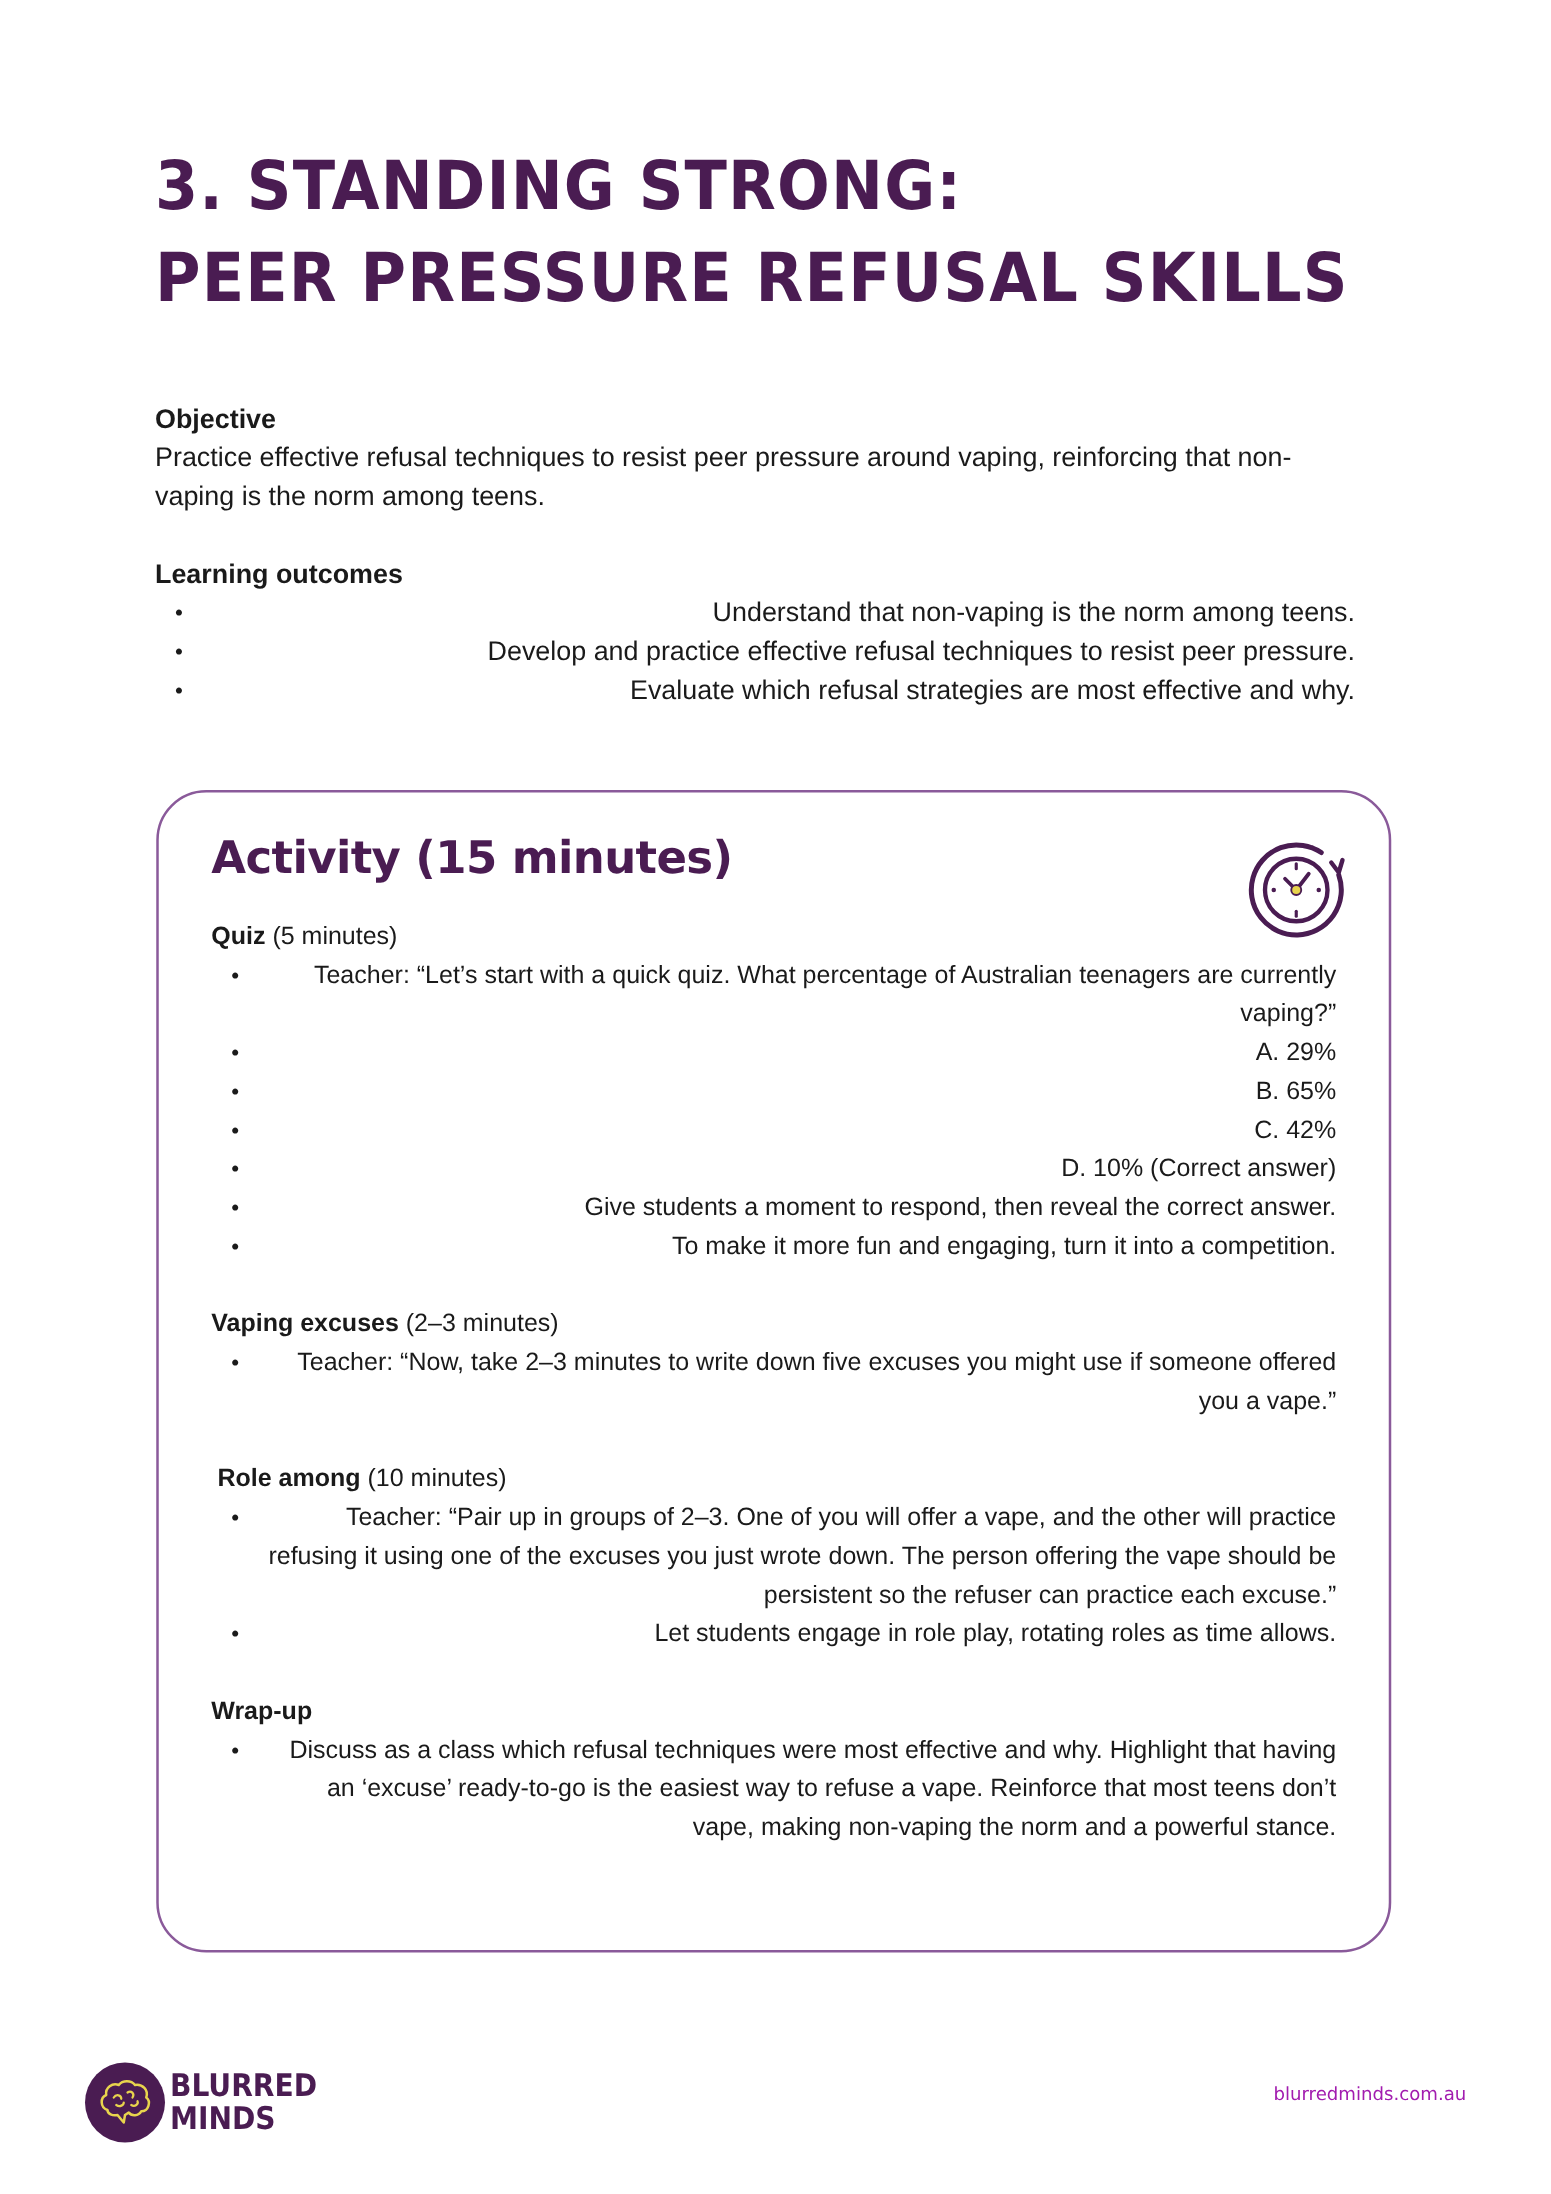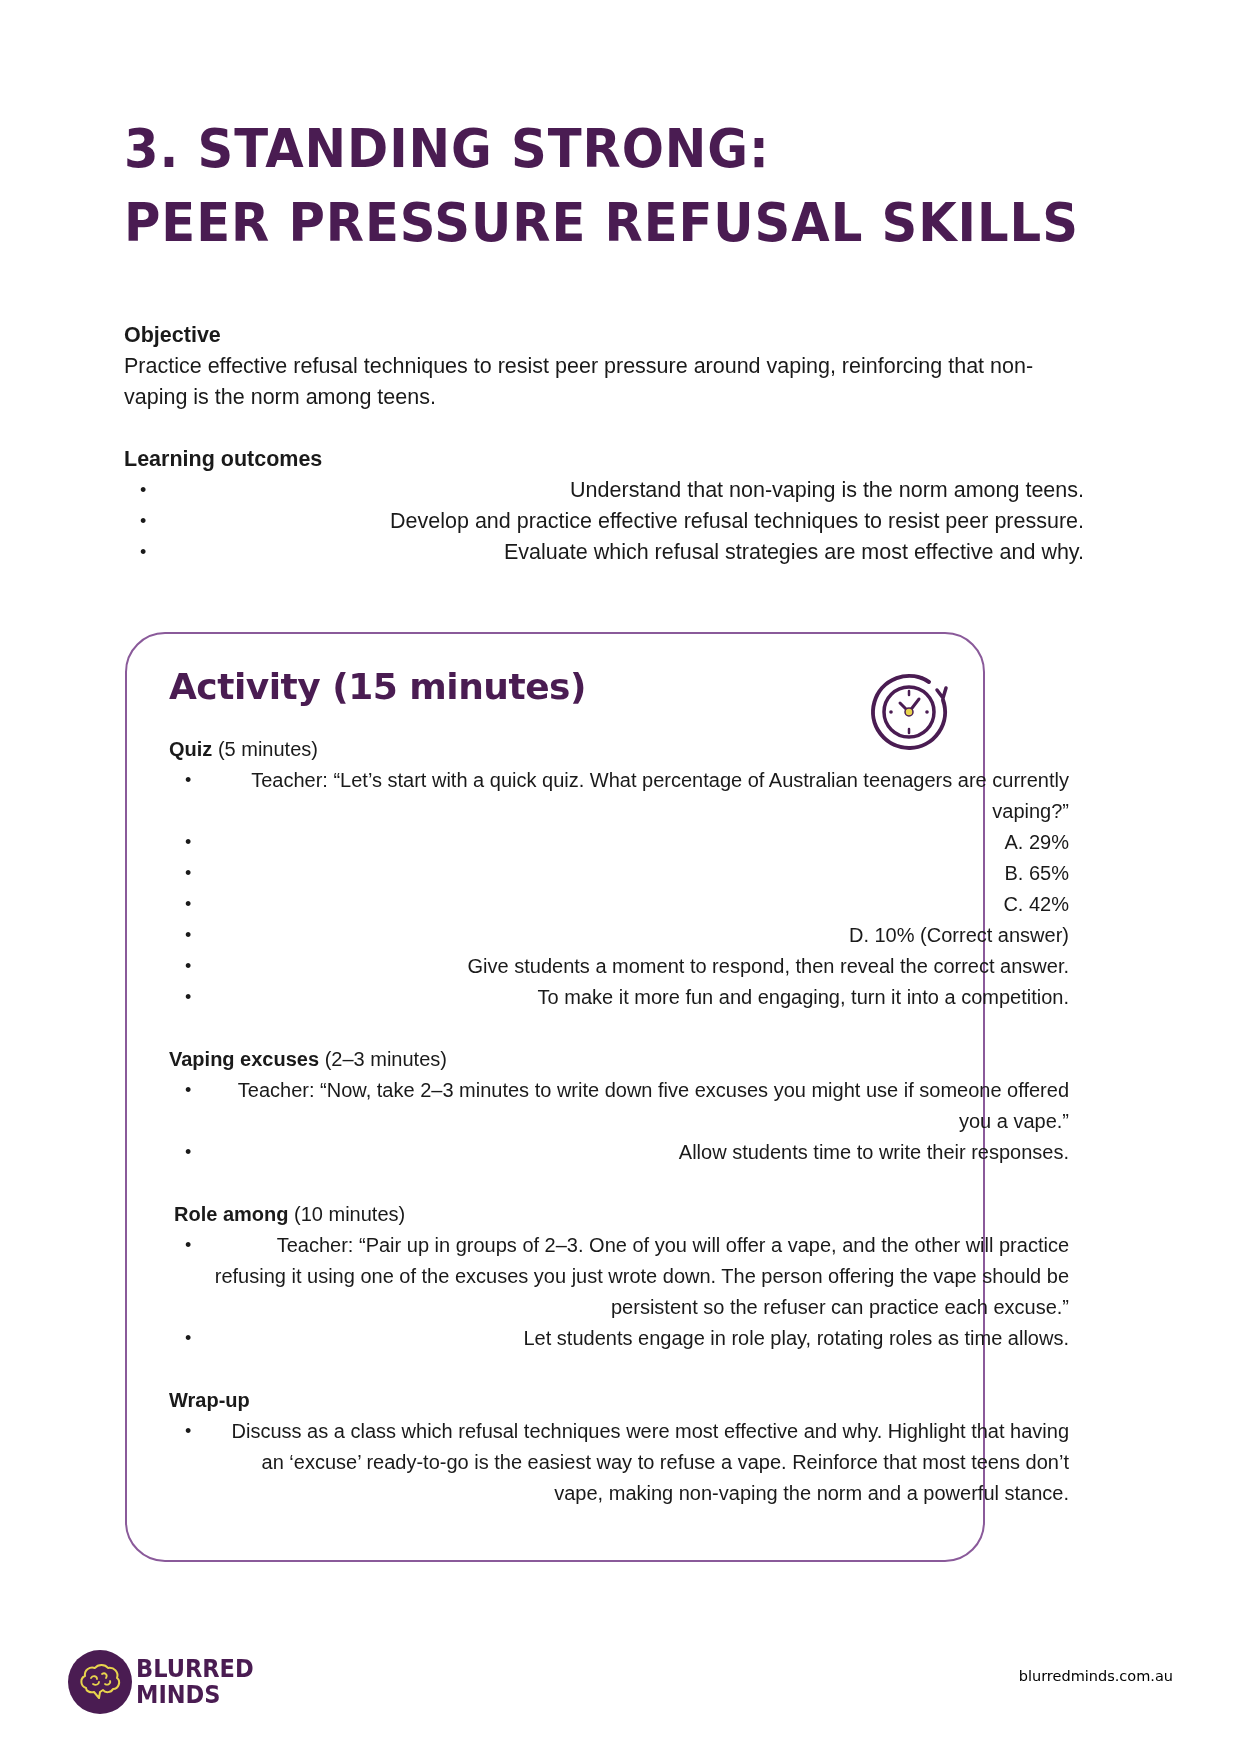--- a/index.html
+++ b/index.html
@@ -9,33 +9,33 @@
            font-family: "DejaVu Sans", sans-serif; font-weight: 900; color: #4a1c52;
            font-size: 54px; line-height: 74px; letter-spacing: 1px; transform: scaleX(0.92); transform-origin: left top; }
   .title span { display: block; }
   .intro { position: absolute; left: 124px; top: 320px; width: 960px; font-size: 21.5px; line-height: 31px; }
   .h { font-weight: bold; }
   p { margin: 0; }
   ul { margin: 0; padding: 0; list-style: none; text-align: right; }
   li { position: relative; padding-left: 40px; }
   li::before { content: "\2022"; position: absolute; left: 16px; top: 0; font-size: 18px; }
   .gap { height: 31px; }
-  .box { position: absolute; left: 125px; top: 632px; width: 860px; height: 930px;
+  .box { position: absolute; left: 125px; top: 632px; width: 988px; height: 930px;
          border: 2px solid #8a5a9a; border-radius: 40px; box-sizing: border-box; }
   .act-title { position: absolute; left: 42px; top: 32px; margin: 0;
                font-family: "DejaVu Sans", sans-serif; font-weight: bold; color: #4a1c52;
                font-size: 36px; letter-spacing: -0.5px; }
   .clock { position: absolute; right: 32px; top: 36px; width: 84px; height: 84px; }
   .act-body { position: absolute; left: 42px; top: 100px; width: 900px; font-size: 20px; line-height: 31px; }
   .footer-logo { position: absolute; left: 68px; top: 1650px; display: flex; align-items: center; }
   .logo-circle { width: 64px; height: 64px; border-radius: 50%; background: #4a1c52; display: flex;
                  align-items: center; justify-content: center; }
   .logo-text { margin-left: 4px; font-family: "DejaVu Sans", sans-serif; font-weight: 900; color: #4a1c52;
                font-size: 25px; line-height: 26px; letter-spacing: 0px; transform: scaleX(0.9); transform-origin: left; }
-  .footer-url { position: absolute; right: 68px; top: 1668px; font-family: "DejaVu Sans", sans-serif; font-size: 14.5px; color: #000000; }
+  .footer-url { position: absolute; right: 68px; top: 1668px; font-family: "DejaVu Sans", sans-serif; font-size: 14.5px; color: #a21caf; }
 </style>
 </head>
 <body>
 
 <h1 class="title">
   <span>3. STANDING STRONG:</span>
   <span>PEER PRESSURE REFUSAL SKILLS</span>
 </h1>
 
 <div class="intro">
@@ -74,21 +74,20 @@
       <li>B. 65%</li>
       <li>C. 42%</li>
       <li>D. 10% (Correct answer)</li>
       <li>Give students a moment to respond, then reveal the correct answer.</li>
       <li>To make it more fun and engaging, turn it into a competition.</li>
     </ul>
     <div class="gap"></div>
     <p><span class="h">Vaping excuses</span><span> (2–3 minutes)</span></p>
     <ul>
       <li>Teacher: “Now, take 2–3 minutes to write down five excuses you might use if someone offered you a vape.”</li>
-      <li>Allow students time to write their responses.</li>
     </ul>
     <div class="gap"></div>
     <p style="padding-left:5px"><span class="h">Role among</span><span> (10 minutes)</span></p>
     <ul>
       <li>Teacher: “Pair up in groups of 2–3. One of you will offer a vape, and the other will practice refusing it using one of the excuses you just wrote down. The person offering the vape should be persistent so the refuser can practice each excuse.”</li>
       <li>Let students engage in role play, rotating roles as time allows.</li>
     </ul>
     <div class="gap"></div>
     <p class="h">Wrap-up</p>
     <ul>

